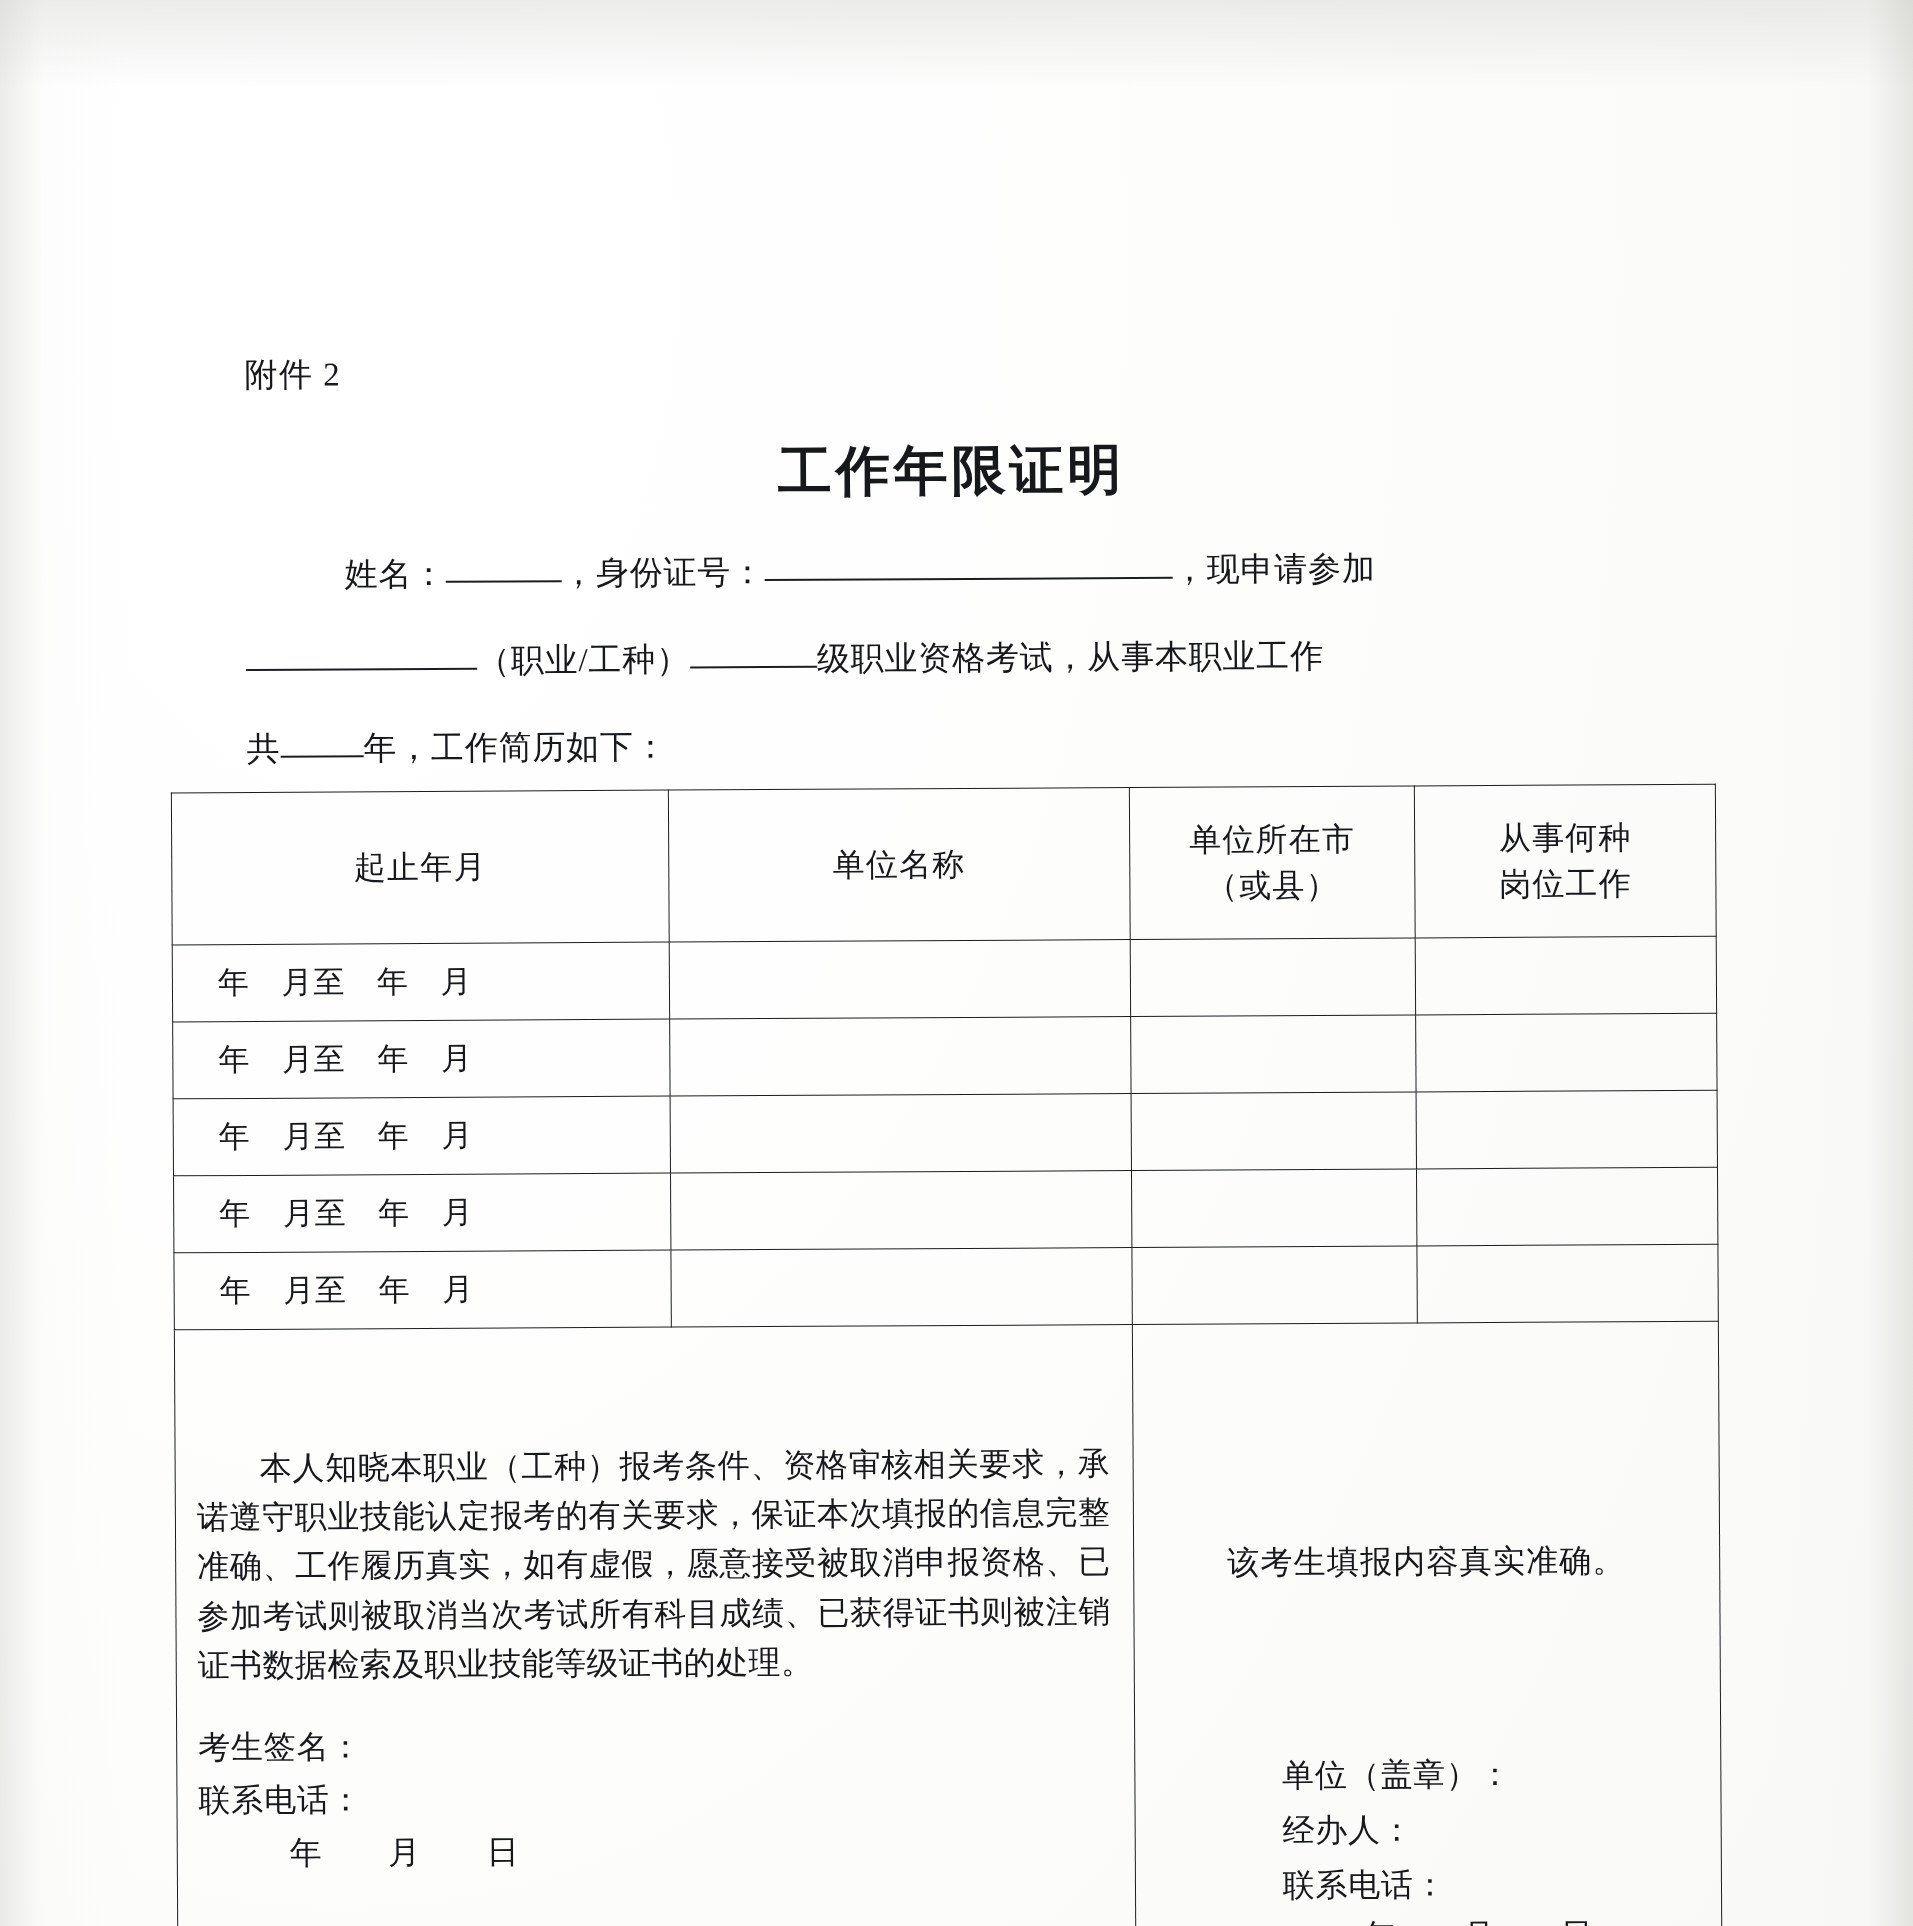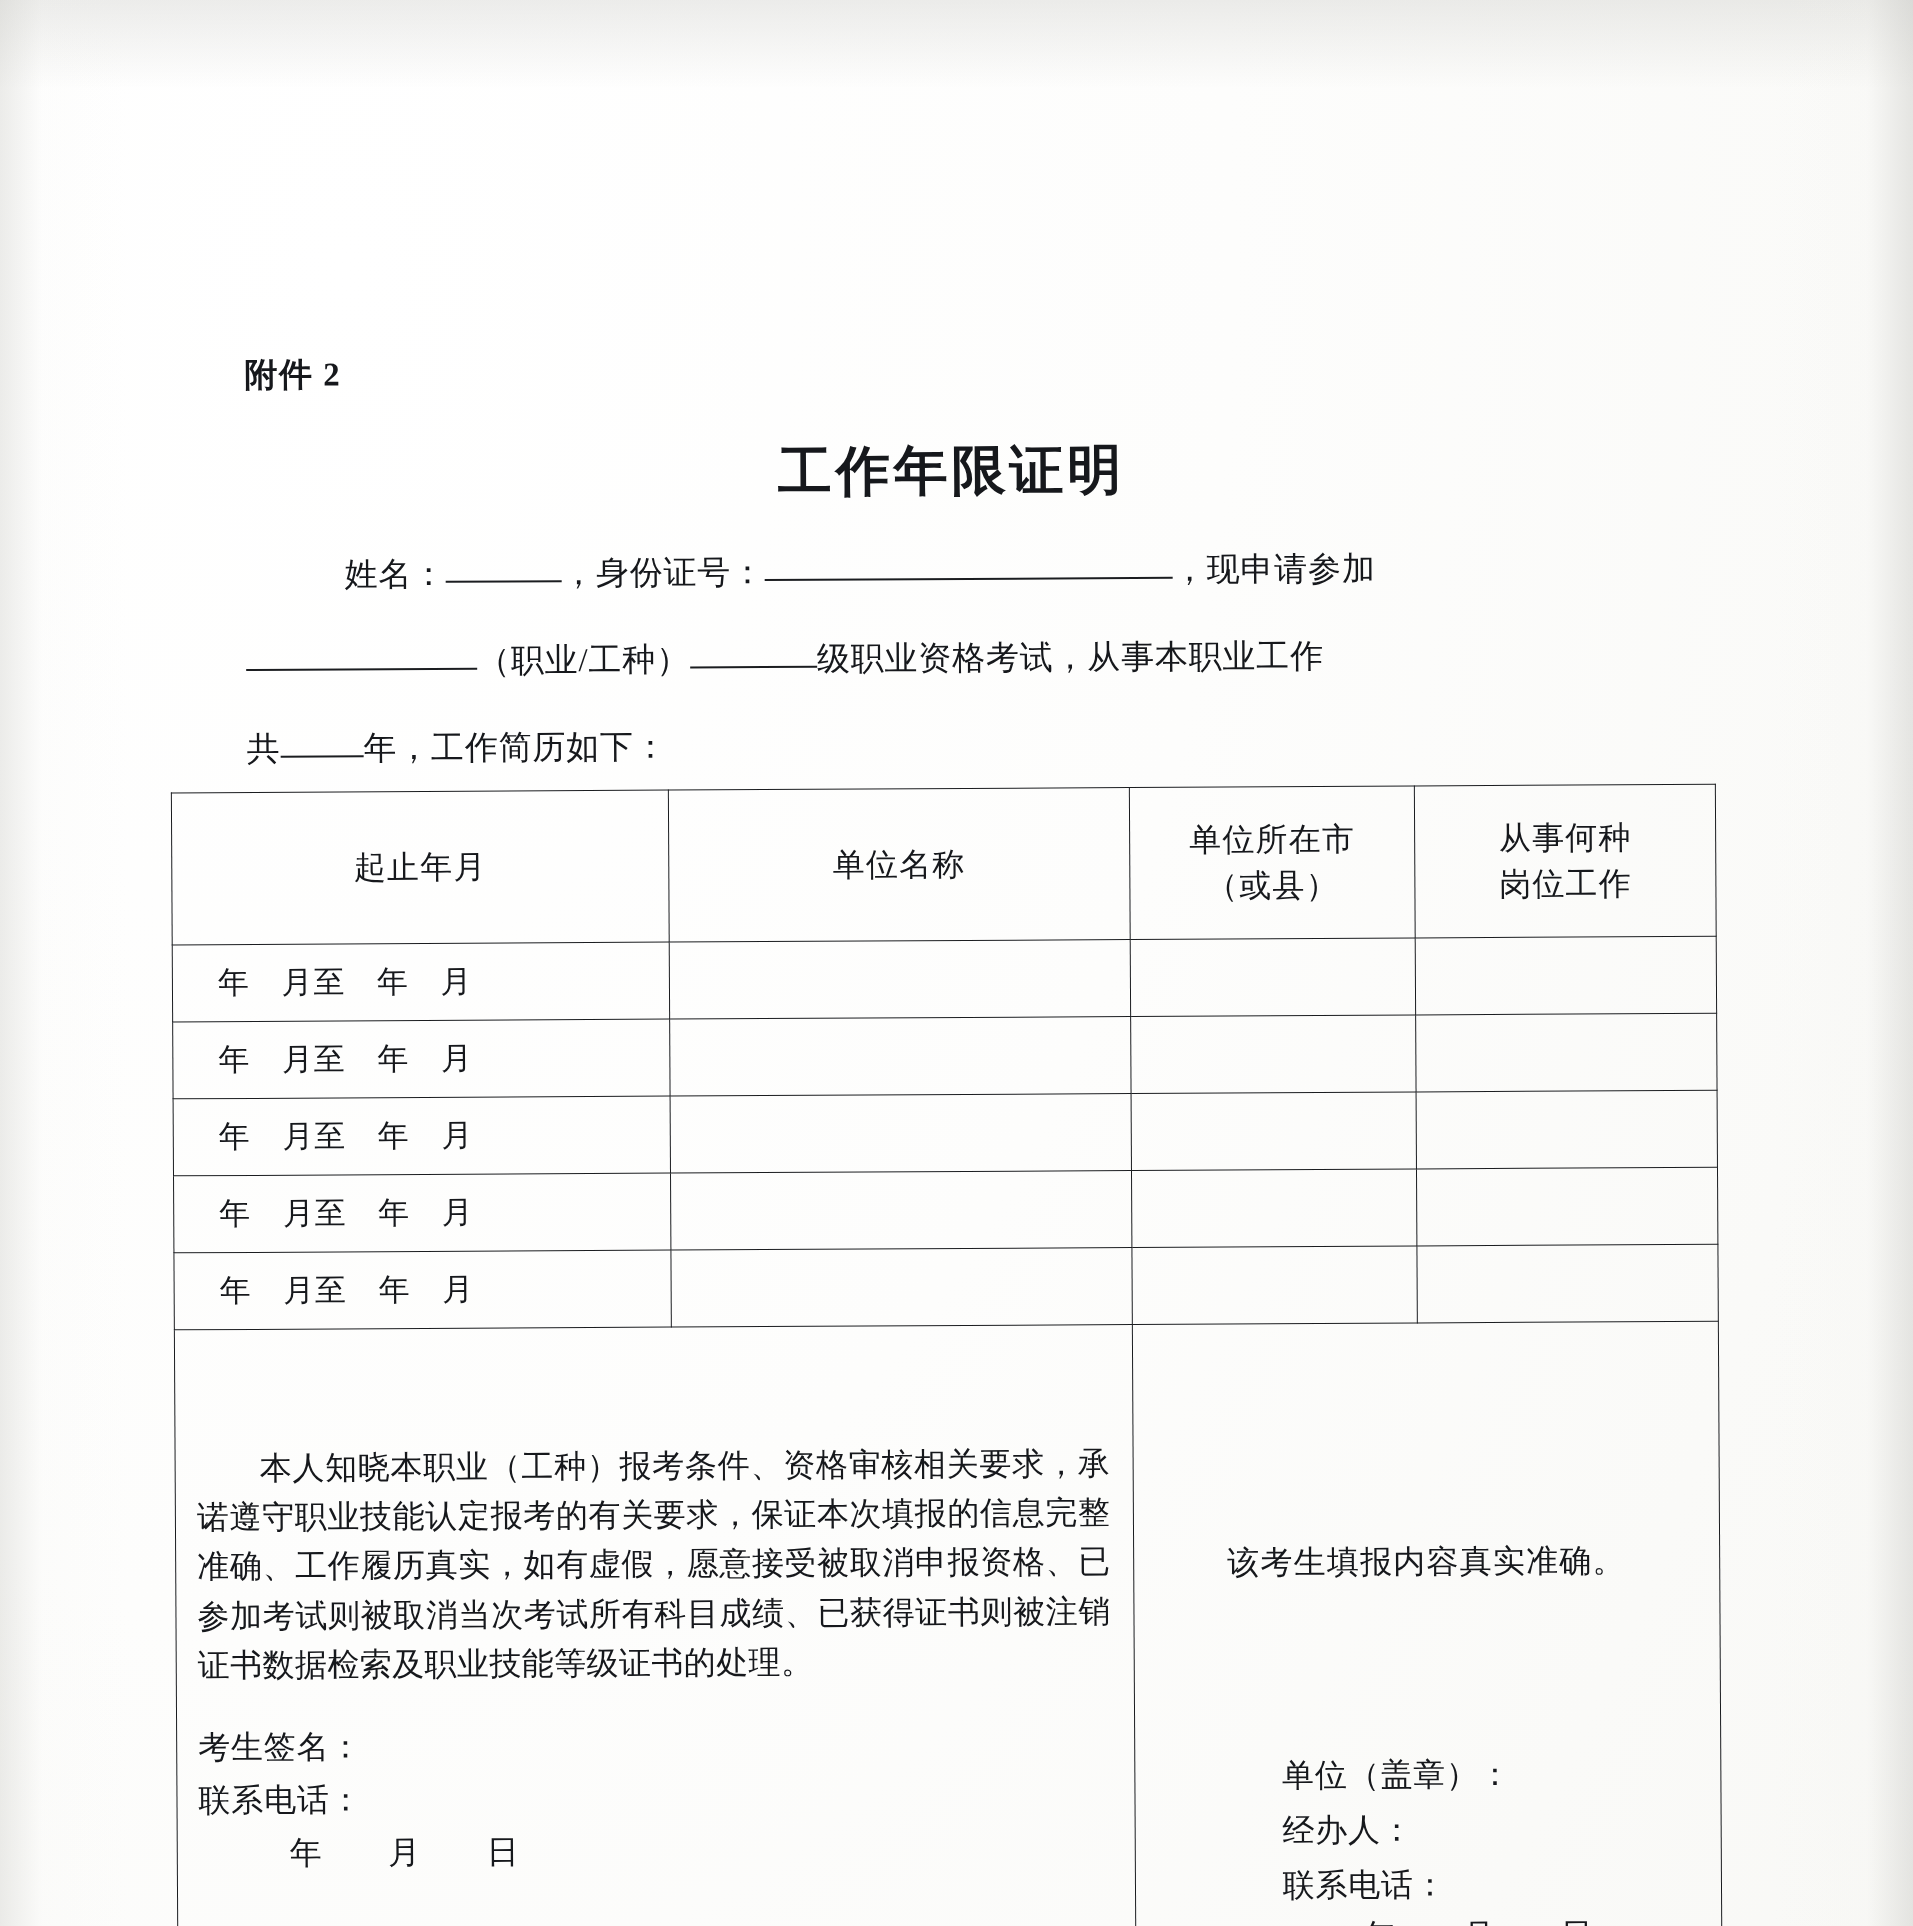--- a/index.html
+++ b/index.html
@@ -35,21 +35,21 @@
     transform:rotate(-0.32deg);
     transform-origin:50% 50%;
   }
 
   .cn{font-family:"Liberation Serif","DejaVu Serif",serif;}
 
   
   #attach-label{
     position:absolute;left:250px;top:349px;
     font-size:33px;letter-spacing:1.5px;
-    font-weight:700;
+    font-weight:400;
   }
 
   
   #doc-title{
     position:absolute;left:0;top:435px;width:1913px;
     text-align:center;
     font-size:54px;
     font-weight:800;
     letter-spacing:3.9px;
     font-family:"Liberation Serif","DejaVu Serif",serif;

